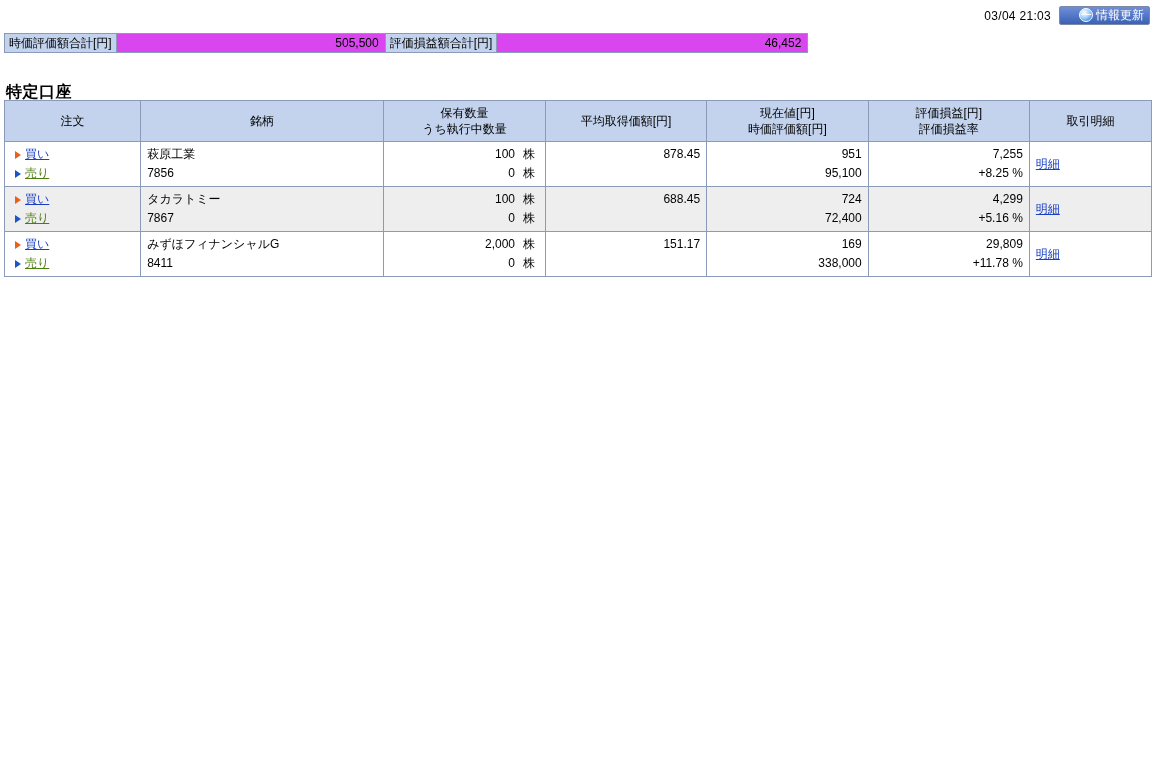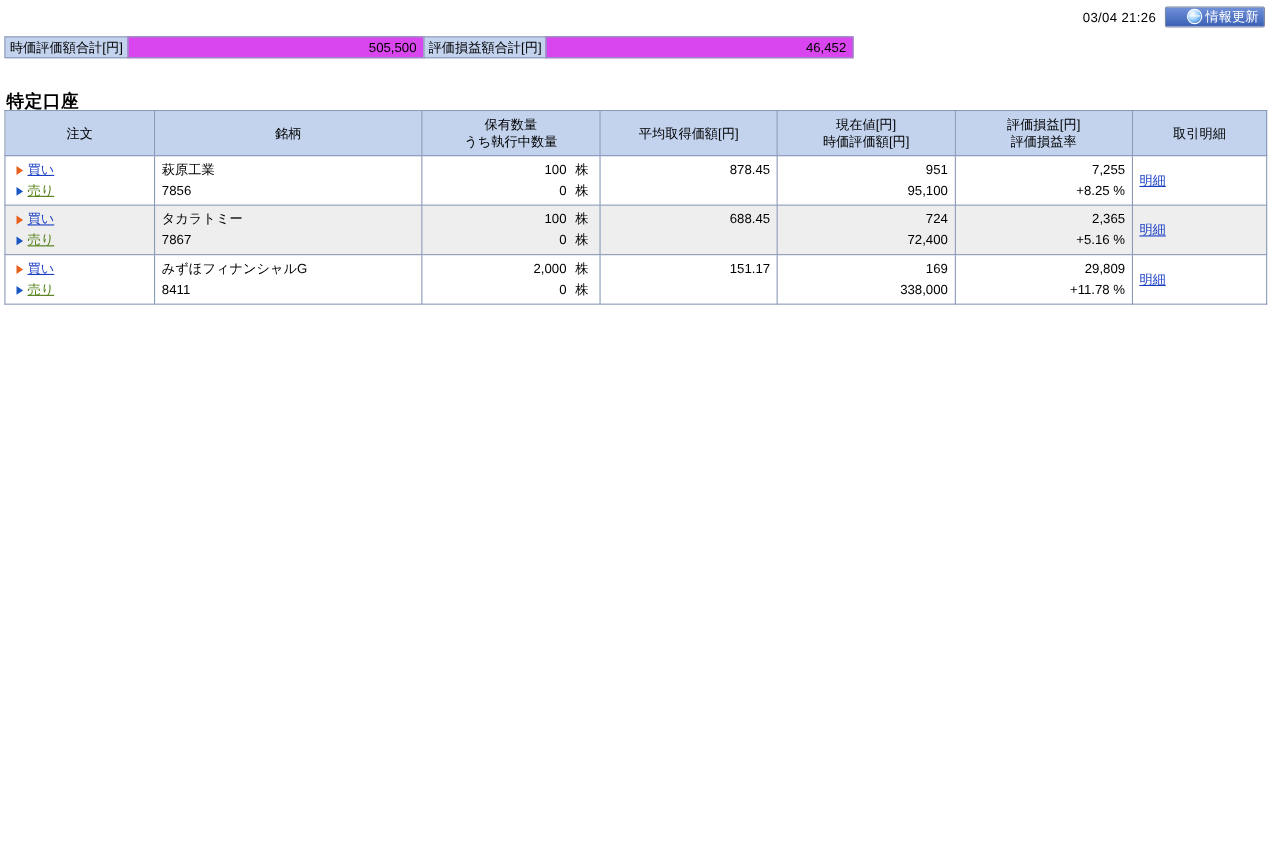--- a/index.html
+++ b/index.html
@@ -84,21 +84,21 @@
     background: #c3d3ee;
     padding: 0 4px;
     color: #000;
   }
   .sum-value {
     background: #d946ef;
     justify-content: flex-end;
     padding: 0 6px 0 4px;
   }
   .sum-value.w1 { width: 270px; }
-  .sum-value.w2 { width: 280px; }
+  .sum-value.w2 { width: 312px; }
   .sum-cell + .sum-cell { margin-left: -1px; }
 
   
   .section-title {
     position: absolute;
     top: 82px;
     left: 6px;
     font-size: 16px;
     font-weight: bold;
     letter-spacing: 0.5px;
@@ -178,21 +178,21 @@
     text-decoration: underline;
     cursor: pointer;
   }
 </style>
 </head>
 <body>
 
 <div id="page">
 
   <div class="topbar">
-    <span class="timestamp">03/04 21:26</span>
+    <span class="timestamp">03/04 21:03</span>
     <span class="refresh-btn">
       <span class="refresh-globe"></span>
       <span>情報更新</span>
     </span>
   </div>
 
   <div class="summary">
     <div class="sum-cell sum-label">時価評価額合計[円]</div>
     <div class="sum-cell sum-value w1">505,500</div>
     <div class="sum-cell sum-label">評価損益額合計[円]</div>
@@ -287,21 +287,21 @@
             <span>0</span>
             <span class="qty-unit">株</span>
           </div>
         </td>
         <td class="num">688.45</td>
         <td class="num">
           <div>724</div>
           <div>72,400</div>
         </td>
         <td class="num">
-          <div>2,365</div>
+          <div>4,299</div>
           <div>+5.16 %</div>
         </td>
         <td class="detail-cell">
           <span class="detail-link">明細</span>
         </td>
       </tr>
 
       <tr>
         <td class="order-cell">
           <div class="order-line">

